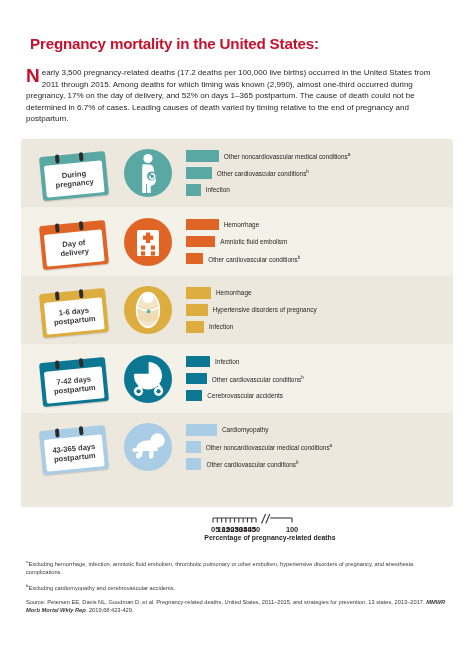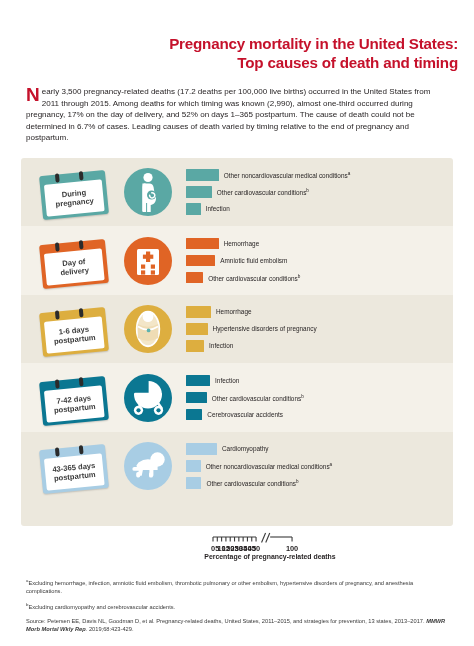--- a/index.html
+++ b/index.html
@@ -10,21 +10,21 @@
   }
   .page {
     position: relative;
     width: 474px; height: 646px;
     background: #ffffff;
     padding: 0;
     overflow: hidden;
   }
 
   
-  .title-block { padding: 34px 16px 0 30px; text-align: right; }
+  .title-block { padding: 34px 30px 0 30px; text-align: left; }
   .title-line {
     color: #c5112b;
     font-weight: bold;
     font-size: 15.2px;
     line-height: 19px;
     letter-spacing: -0.2px;
   }
 
   .intro {
     margin: 14px 26px 0 26px;
@@ -159,21 +159,20 @@
   }
   .source i { font-style: italic; font-weight: bold; }
 </style>
 </head>
 <body>
 
 <div class="page">
 
   <div class="title-block">
     <div class="title-line">Pregnancy mortality in the United States:</div>
-    <div class="title-line">Top causes of death and timing</div>
   </div>
 
   <div class="intro">
     <span class="dropcap">N</span><span>early 3,500 pregnancy-related deaths (17.2 deaths per 100,000 live births) occurred in the United States from 2011 through 2015. Among deaths for which timing was known (2,990), almost one-third occurred during pregnancy, 17% on the day of delivery, and 52% on days 1–365 postpartum. The cause of death could not be determined in 6.7% of cases. Leading causes of death varied by timing relative to the end of pregnancy and postpartum.</span>
   </div>
 
   <div class="panel" id="panel">
       <div class="row">
         <div class="calwrap">
           <div class="cal" style="background:#5aa8a4">

